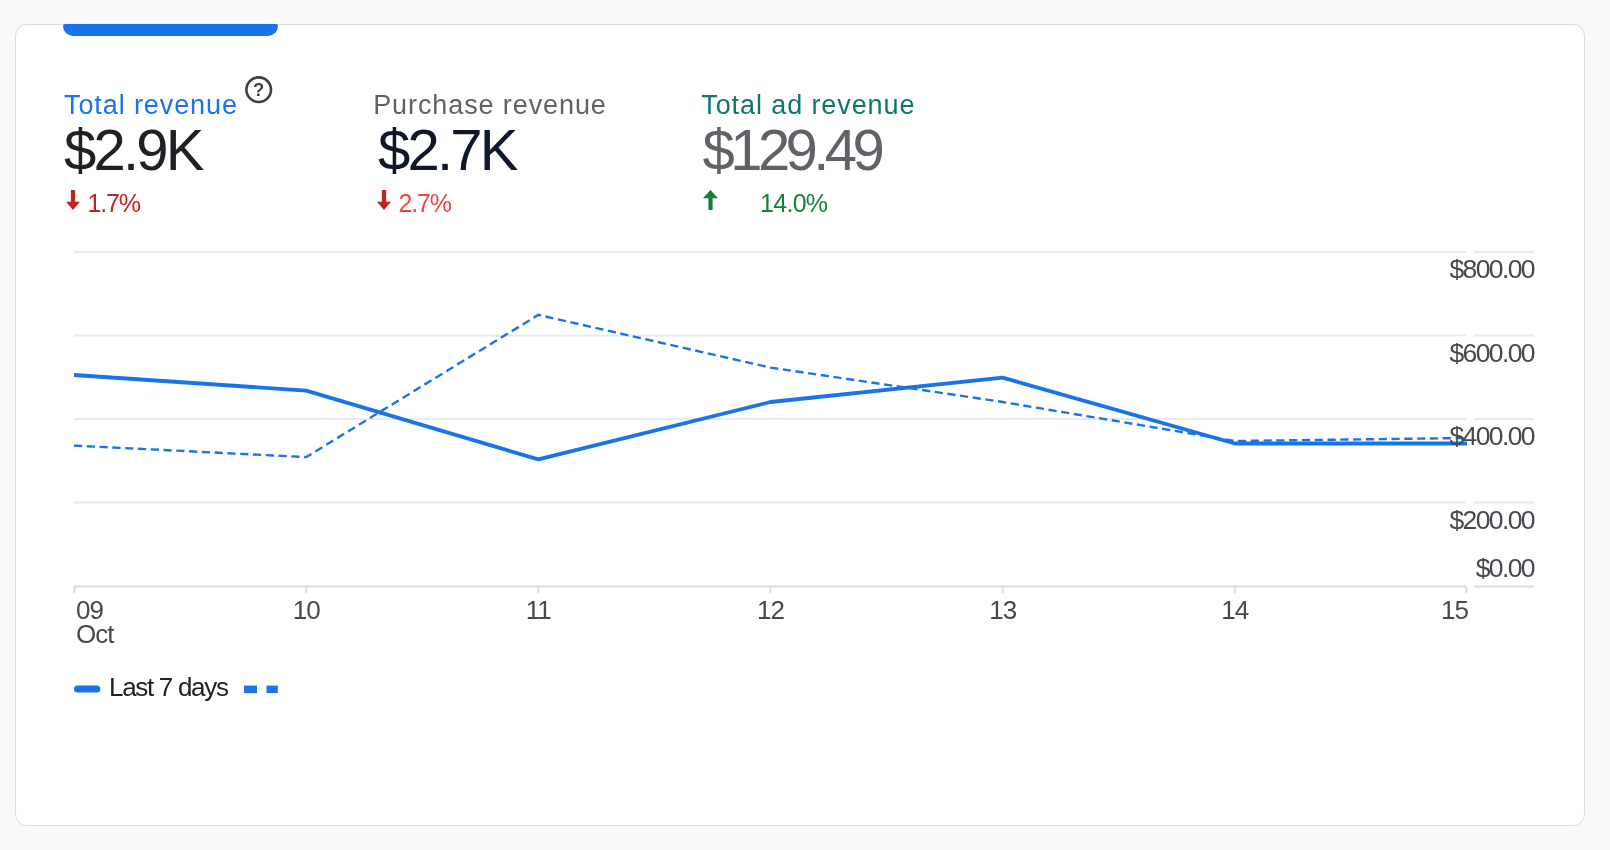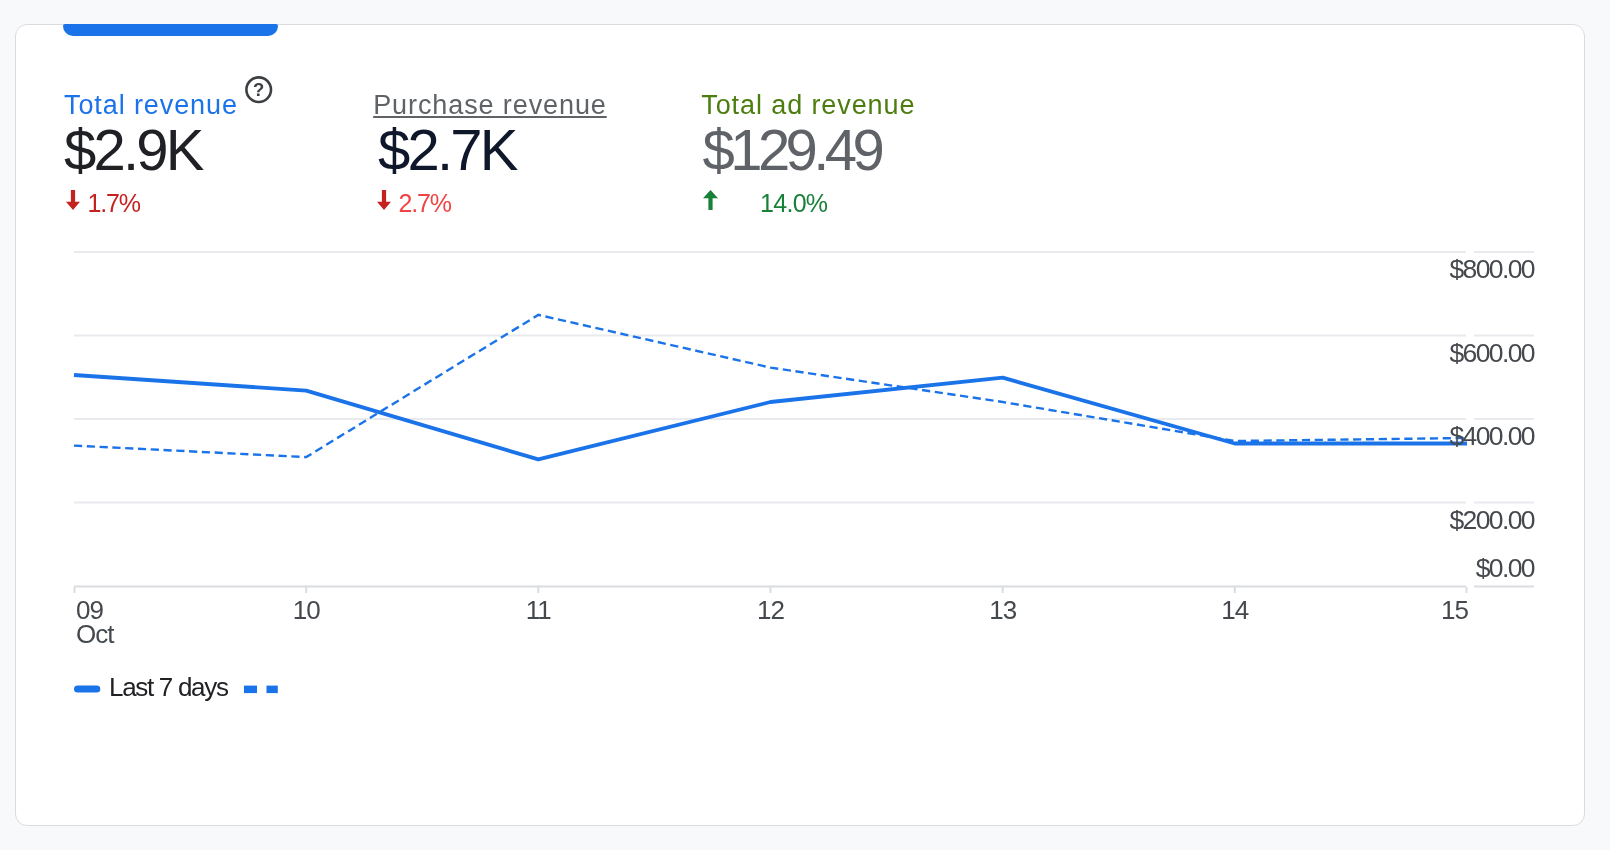--- a/index.html
+++ b/index.html
@@ -27,32 +27,32 @@
       </svg>
       <span>1.7%</span>
     </div>
   </div>
   <svg style="position:absolute;left:245px;top:75.8px;" width="28" height="28" viewBox="0 0 28 28">
     <circle cx="13.7" cy="13.7" r="12.3" fill="none" stroke="#3c4043" stroke-width="2.6"></circle>
     <text x="13.7" y="20.4" text-anchor="middle" font-size="18.5" font-weight="bold" fill="#3c4043" font-family="Liberation Sans">?</text>
   </svg>
 
   <div class="col" style="left:373.2px;">
-    <div class="label" style="color:#5f6368;text-decoration:underline;">Purchase revenue</div>
+    <div class="label" style="color:#5f6368;">Purchase revenue</div>
     <div class="value" style="color:#0f172a;left:4.8px;">$2.7K</div>
     <div class="delta" style="color:#ef4444;left:1.8px;">
       <svg style="margin-left:2px;" width="14" height="20" viewBox="0 0 14 20">
         <path d="M4.9 0 H9.1 V11.8 H14 L7 20 L0 11.8 H4.9 Z" fill="#c5221f"></path>
       </svg>
       <span>2.7%</span>
     </div>
   </div>
 
   <div class="col" style="left:701.3px;">
-    <div class="label" style="color:#4d7c0f;">Total ad revenue</div>
+    <div class="label" style="color:#0f766e;">Total ad revenue</div>
     <div class="value" style="color:#5f6368;left:1.3px;letter-spacing:-4.6px;">$129.49</div>
     <div class="delta" style="color:#188038;left:2px;">
       <svg style="margin-right:8.7px;" width="15" height="20" viewBox="0 0 15 20">
         <path d="M5.4 20 H9.6 V8.2 H15 L7.5 0 L0 8.2 H5.4 Z" fill="#188038"></path>
       </svg>
       <span style="letter-spacing:-0.7px;margin-left:33px;">14.0%</span>
     </div>
   </div>
 
   <svg style="position:absolute;left:0;top:0;" width="1610" height="850" viewBox="0 0 1610 850">

